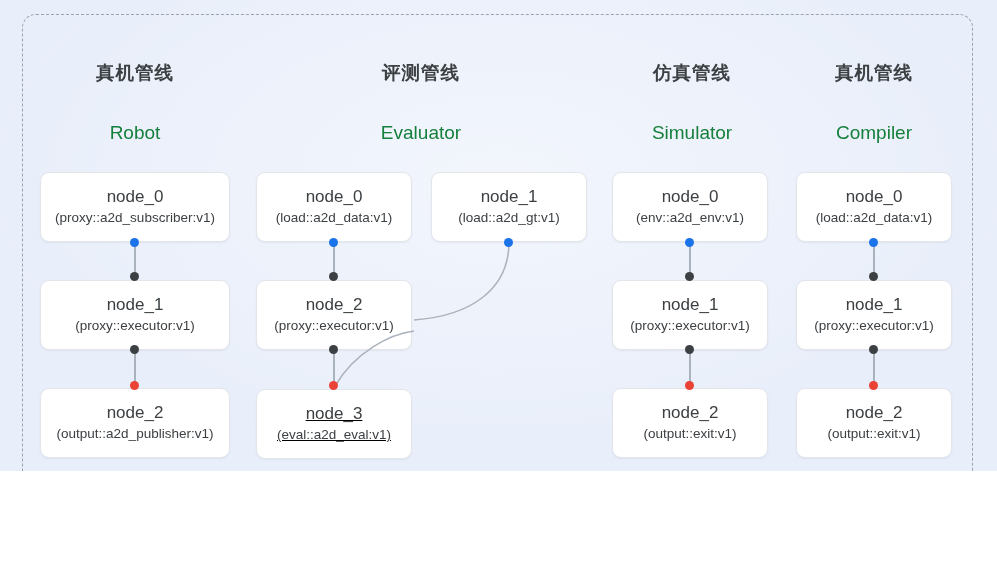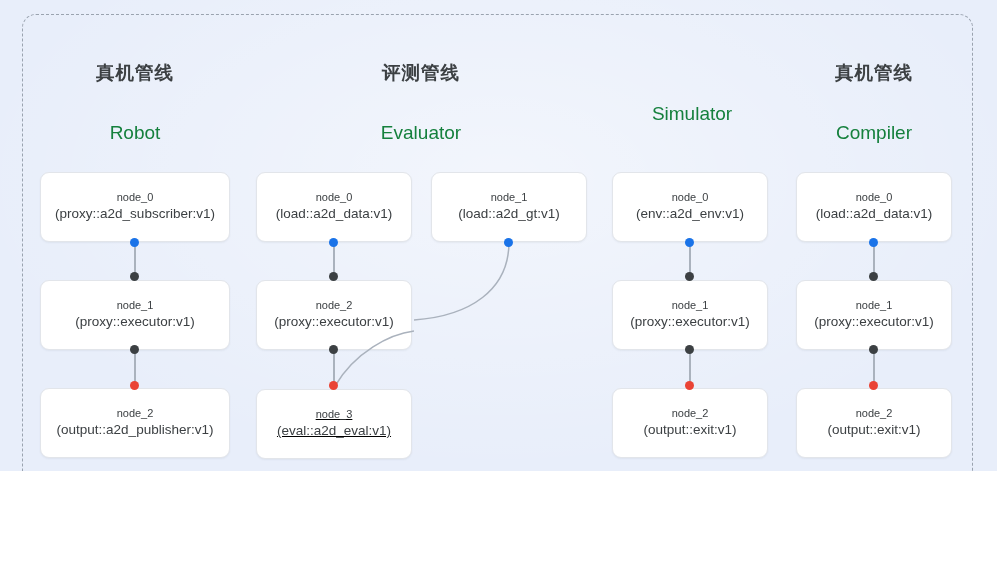--- a/index.html
+++ b/index.html
@@ -71,21 +71,21 @@
     border: 1px solid #e2e5ea;
     border-radius: 9px;
     box-shadow: 0 1px 2px rgba(40,50,70,0.06);
     display: flex;
     flex-direction: column;
     align-items: center;
     justify-content: center;
     text-align: center;
   }
   .node-name {
-    font-size: 11px;
+    font-size: 17px;
     color: #3c4043;
     line-height: 1.35;
     white-space: nowrap;
   }
   .node-type {
     font-size: 13.5px;
     color: #3c4043;
     line-height: 1.35;
     white-space: nowrap;
   }
@@ -138,20 +138,21 @@
     <div class="col-title-cn">真机管线</div>
     <div class="col-title-en">Robot</div>
   </div>
 
   <div class="col-head" style="left:326px; top:64px; width:190px;">
     <div class="col-title-cn">评测管线</div>
     <div class="col-title-en">Evaluator</div>
   </div>
 
   <div class="col-head" style="left:597px; top:64px; width:190px;">
+    <div class="col-title-cn">仿真管线</div>
     <div class="col-title-en">Simulator</div>
   </div>
 
   <div class="col-head" style="left:779px; top:64px; width:190px;">
     <div class="col-title-cn">真机管线</div>
     <div class="col-title-en">Compiler</div>
   </div>
 
   <svg id="curves" viewBox="0 0 997 563">
     <path d="M 509,242 C 509,290 470,316 414,320"></path>

